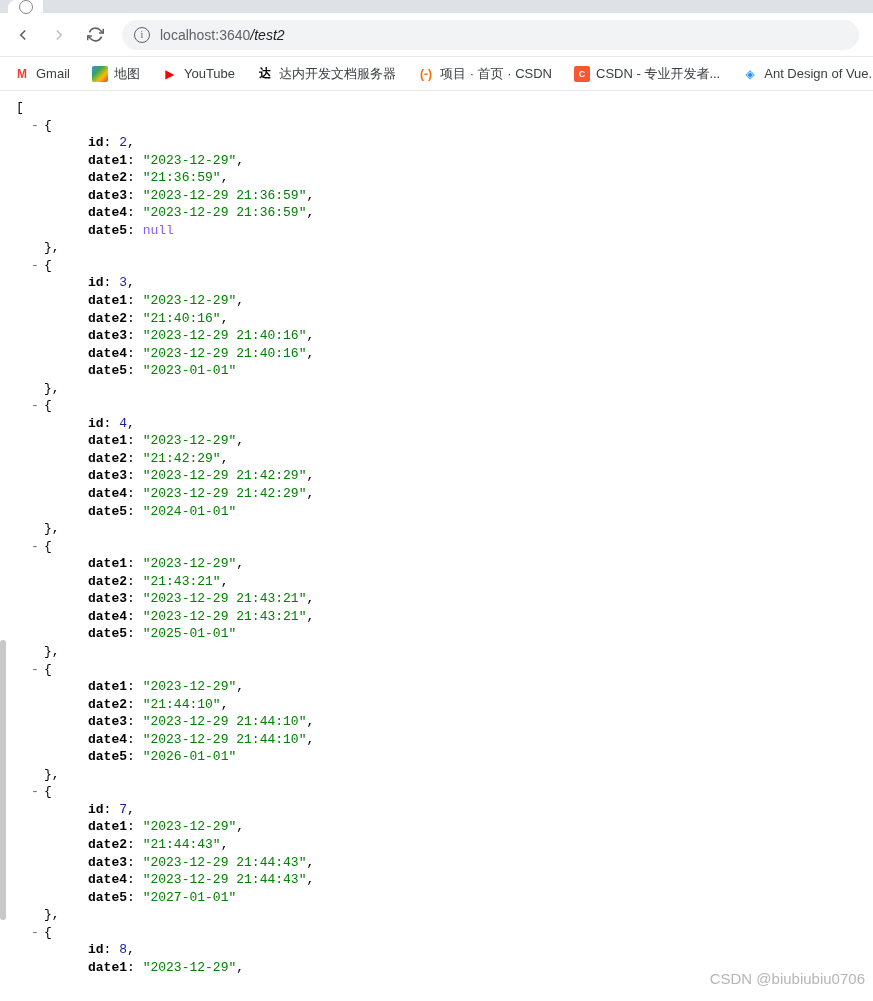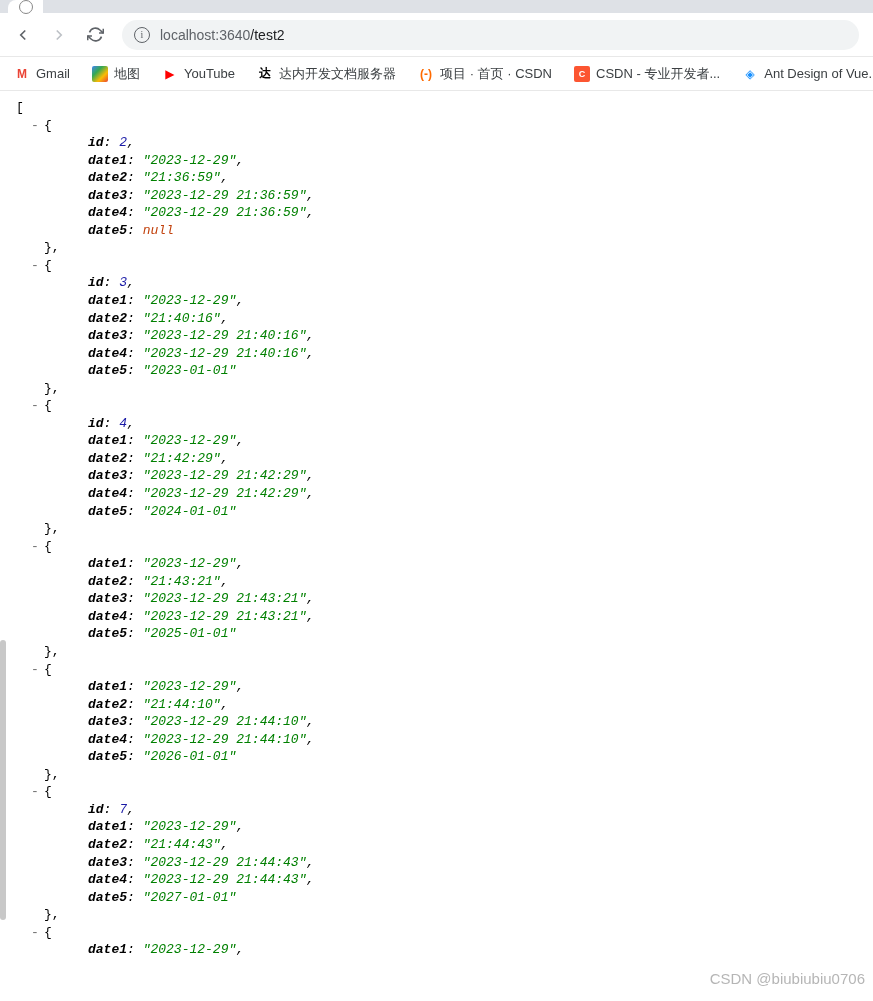--- a/index.html
+++ b/index.html
@@ -9,45 +9,45 @@
     .tab-bar { height: 13px; background: #dee1e6; display: flex; align-items: flex-end; padding-left: 8px; }
     .tab-corner { width: 35px; height: 13px; background: #fff; border-top-left-radius: 8px; display: flex; align-items: center; justify-content: center; }
     .favicon { width: 14px; height: 14px; border: 1px solid #888; border-radius: 50%; position: relative; }
     
     .toolbar { height: 44px; display: flex; align-items: center; padding: 0 14px; gap: 18px; background: #fff; border-bottom: 1px solid #e8e8e8; }
     .nav-btn { width: 18px; height: 18px; display: flex; align-items: center; justify-content: center; color: #5f6368; cursor: pointer; }
     .nav-btn.disabled { color: #bdc1c6; }
     .url-bar { flex: 1; height: 30px; background: #f1f3f4; border-radius: 15px; display: flex; align-items: center; padding: 0 12px; gap: 10px; font-size: 14px; color: #202124; }
     .url-info-icon { width: 16px; height: 16px; border: 1.5px solid #5f6368; border-radius: 50%; display: flex; align-items: center; justify-content: center; font-size: 10px; color: #5f6368; font-family: Georgia, serif; }
     .url-host { color: #5f6368; }
-    .url-path { color: #202124; }
+    .url-path { color: #202124; font-style: italic; }
     
     .bookmarks { height: 34px; display: flex; align-items: center; padding: 0 14px; gap: 22px; font-size: 13px; color: #3c4043; border-bottom: 1px solid #e8e8e8; }
     .bookmark { display: flex; align-items: center; gap: 6px; cursor: pointer; white-space: nowrap; }
     .bk-icon { width: 16px; height: 16px; display: inline-flex; align-items: center; justify-content: center; font-size: 12px; }
     .bk-gmail { color: #ea4335; font-weight: bold; }
     .bk-maps { background: linear-gradient(135deg,#4285f4,#34a853,#fbbc04,#ea4335); border-radius: 2px; }
     .bk-yt { color: #ff0000; }
     .bk-da { color: #000; font-weight: bold; }
     .bk-code { color: #ff6a00; font-weight: bold; }
     .bk-csdn { background: #fc5531; color: #fff; font-size: 9px; font-weight: bold; border-radius: 2px; width: 16px; height: 16px; }
     .bk-ant { color: #1890ff; }
     
     .content { padding: 8px 16px; font-family: "Consolas", "Courier New", monospace; font-size: 13px; line-height: 1.35; color: #000; }
     .json-line { white-space: pre; }
     .collapser { color: #6e6e6e; cursor: pointer; display: inline-block; width: 10px; text-align: center; }
     .key { font-weight: bold; color: #000; }
     .colon { color: #000; }
     .num { color: #1a1aa6; }
     .str { color: #008000; }
-    .null { color: #c2410c; text-align: right; }
+    .null { color: #8b5cf6; text-align: right; }
     .punct { color: #000; }
     
     .indent-1 { padding-left: 28px; }
-    .indent-2 { padding-left: 72px; font-style: italic; }
+    .indent-2 { padding-left: 72px; }
     .obj-open { padding-left: 28px; }
     .obj-open .collapser { margin-left: -14px; margin-right: 4px; }
     
     .watermark { position: absolute; bottom: 14px; right: 8px; font-size: 15px; color: rgba(120,120,120,0.55); font-family: sans-serif; }
     
     .scroll-hint { position: absolute; left: 0; top: 640px; width: 6px; height: 280px; background: #c8c8c8; border-radius: 3px; }
   </style>
 </head>
 <body>
 
@@ -156,18 +156,19 @@
     <div class="json-line indent-1"><span class="punct">}</span><span class="punct">,</span></div>
     <div class="json-line obj-open"><span class="collapser">-</span><span class="punct">{</span></div>
     <div class="json-line indent-2"><span class="key">id</span><span class="colon">:</span> <span class="num">7</span><span class="punct">,</span></div>
     <div class="json-line indent-2"><span class="key">date1</span><span class="colon">:</span> <span class="str">"2023-12-29"</span><span class="punct">,</span></div>
     <div class="json-line indent-2"><span class="key">date2</span><span class="colon">:</span> <span class="str">"21:44:43"</span><span class="punct">,</span></div>
     <div class="json-line indent-2"><span class="key">date3</span><span class="colon">:</span> <span class="str">"2023-12-29 21:44:43"</span><span class="punct">,</span></div>
     <div class="json-line indent-2"><span class="key">date4</span><span class="colon">:</span> <span class="str">"2023-12-29 21:44:43"</span><span class="punct">,</span></div>
     <div class="json-line indent-2"><span class="key">date5</span><span class="colon">:</span> <span class="str">"2027-01-01"</span></div>
     <div class="json-line indent-1"><span class="punct">}</span><span class="punct">,</span></div>
     <div class="json-line obj-open"><span class="collapser">-</span><span class="punct">{</span></div>
+    <div class="json-line indent-2"><span class="key">id</span><span class="colon">:</span> <span class="num">8</span><span class="punct">,</span></div>
     <div class="json-line indent-2"><span class="key">date1</span><span class="colon">:</span> <span class="str">"2023-12-29"</span><span class="punct">,</span></div>
   </div>
 
 <div class="scroll-hint"></div>
 
 <div class="watermark">CSDN @biubiubiu0706</div>
 
 </body></html>

